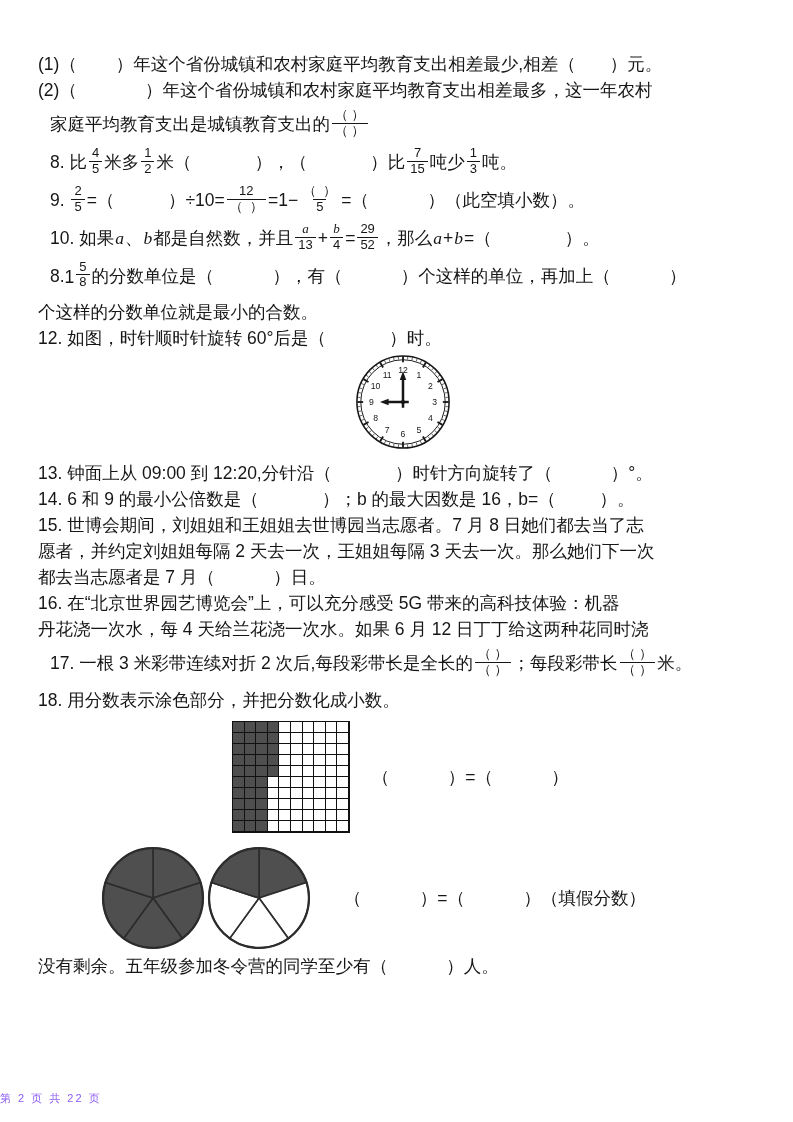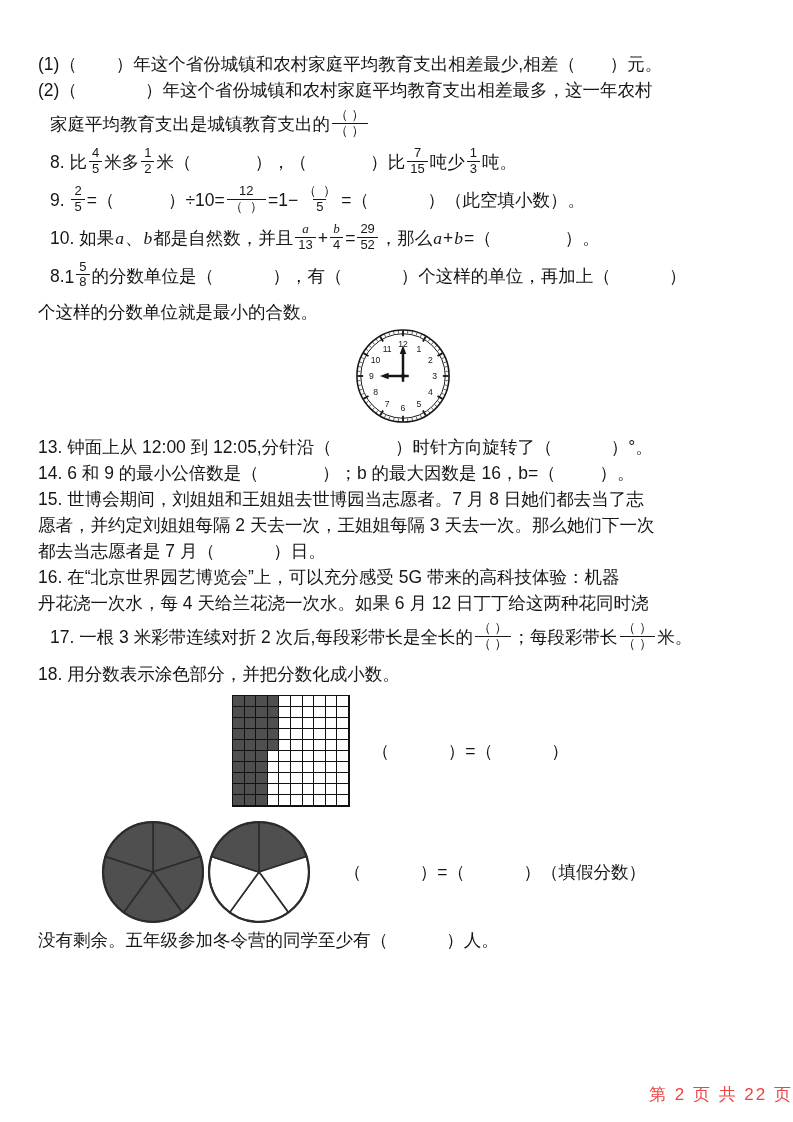--- a/index.html
+++ b/index.html
@@ -25,37 +25,38 @@
   .clockwrap{text-align:center;margin:3px 0 5px 0;}
   .figrow{display:flex;align-items:center;}
   .gridrow{margin:8px 0 2px 194px;gap:12px;}
   .circrow{margin:12px 0 2px 62px;gap:0;}
   .grid10{display:grid;border:1.6px solid #111;background:#fff;}
   .cell{width:11.6px;height:11px;border-right:1px solid #111;border-bottom:1px solid #111;box-sizing:border-box;background:#fff;}
   .cell.sh{background:#4f4f4f;}
   .cap{white-space:pre;margin-left:10px;}
   .circcap{margin-left:32px;}
   .footer{
-    position:absolute;bottom:16px;left:0;right:0;text-align:right;
-    font-size:17px;color:#ef4444;letter-spacing:2px;
+    position:absolute;bottom:16px;left:0;right:0;text-align:left;
+    font-size:11px;color:#8b5cf6;letter-spacing:2px;
   }
 </style>
 </head>
 <body>
 
 <div class="page">
   <div id="content">
       <div class="line"><span>(1)（        ）年这个省份城镇和农村家庭平均教育支出相差最少,相差（       ）元。</span></div>
       <div class="line"><span>(2)（              ）年这个省份城镇和农村家庭平均教育支出相差最多，这一年农村</span></div>
       <div class="line tall"><span>家庭平均教育支出是城镇教育支出的</span><div class="frac" style="display: inline-flex;"><span class="num">（ ）</span><span class="den">（ ）</span></div></div>
       <div class="line tall"><span>8. 比</span><div class="frac" style="display: inline-flex;"><span class="num">4</span><span class="den">5</span></div><span>米多</span><div class="frac" style="display: inline-flex;"><span class="num">1</span><span class="den">2</span></div><span>米（             ），（             ）比</span><div class="frac" style="display: inline-flex;"><span class="num">7</span><span class="den">15</span></div><span>吨少</span><div class="frac" style="display: inline-flex;"><span class="num">1</span><span class="den">3</span></div><span>吨。</span></div>
       <div class="line tall"><span>9. </span><div class="frac" style="display: inline-flex;"><span class="num">2</span><span class="den">5</span></div><span>=（           ）÷10=</span><div class="frac" style="display: inline-flex;"><span class="num">12</span><span class="den">（  ）</span></div><span>=1−</span><div class="frac" style="display: inline-flex;"><span class="num">（  ）</span><span class="den">5</span></div><span>=（            ）（此空填小数）。</span></div>
       <div class="line tall"><span>10. 如果</span><span class="var">a</span><span>、</span><span class="var">b</span><span>都是自然数，并且</span><div class="frac" style="display: inline-flex;"><span class="num it">a</span><span class="den">13</span></div><span>+</span><div class="frac" style="display: inline-flex;"><span class="num it">b</span><span class="den">4</span></div><span>=</span><div class="frac" style="display: inline-flex;"><span class="num">29</span><span class="den">52</span></div><span>，那么</span><span class="var">a</span><span>+</span><span class="var">b</span><span>=（               ）。</span></div>
       <div class="line tall"><span>8.</span><div class="mixed"><span>1</span><div class="frac" style="display: inline-flex;"><span class="num">5</span><span class="den">8</span></div></div><span>的分数单位是（            ），有（            ）个这样的单位，再加上（            ）</span></div>
       <div class="line"><span>个这样的分数单位就是最小的合数。</span></div>
+      <div class="line"><span>12. 如图，时针顺时针旋转 60°后是（             ）时。</span></div>
       <div class="clockwrap"><svg viewBox="0 0 100 100" width="96" height="96">
           <circle cx="50" cy="50" r="48" fill="#fff" stroke="#161616" stroke-width="1.6"></circle>
           <circle cx="50" cy="50" r="44" fill="none" stroke="#161616" stroke-width="1"></circle>
           <line x1="91.5" y1="50" x2="97.6" y2="50" stroke="#161616" stroke-width="1.9"></line>
           <line x1="94.25622434388816" y1="54.65151661541058" x2="97.33924221952981" y2="54.9755548515403" stroke="#161616" stroke-width="0.7"></line>
           <line x1="93.52756823265435" y1="59.252070241390285" x2="96.55982579492915" y2="59.89659648292535" stroke="#161616" stroke-width="0.7"></line>
           <line x1="92.32201497513432" y1="63.751256249685156" x2="95.27029017564931" y2="64.70920893224749" stroke="#161616" stroke-width="0.7"></line>
           <line x1="90.65277286509574" y1="68.0997806168731" x2="93.4847637837878" y2="69.36066421040809" stroke="#161616" stroke-width="0.7"></line>
           <line x1="85.94005425705421" y1="70.75" x2="91.22280922013928" y2="73.8" stroke="#161616" stroke-width="1.9"></line>
           <line x1="86.00125624968516" y1="76.15644372701506" x2="88.5092089322475" y2="77.97857800912172" stroke="#161616" stroke-width="0.7"></line>
@@ -123,21 +124,21 @@
           <text x="17" y="53.300000000000004" text-anchor="middle" font-size="9" fill="#161616" font-family="Liberation Sans, sans-serif">9</text>
           <text x="21.421161675113527" y="36.8" text-anchor="middle" font-size="9" fill="#161616" font-family="Liberation Sans, sans-serif">10</text>
           <text x="33.499999999999986" y="24.721161675113535" text-anchor="middle" font-size="9" fill="#161616" font-family="Liberation Sans, sans-serif">11</text>
           <text x="49.99999999999999" y="20.3" text-anchor="middle" font-size="9" fill="#161616" font-family="Liberation Sans, sans-serif">12</text>
           <line x1="50" y1="56" x2="49.99999999999999" y2="26" stroke="#161616" stroke-width="2.6"></line>
           <polygon points="49.99999999999999,18 53.39999999999999,27 46.599999999999994,27" fill="#161616"></polygon>
           <line x1="56" y1="50" x2="34" y2="50" stroke="#161616" stroke-width="2.6"></line>
           <polygon points="26,50 35,46.6 35,53.4" fill="#161616"></polygon>
           <circle cx="50" cy="50" r="2.2" fill="#161616"></circle>
         </svg></div>
-      <div class="line"><span>13. 钟面上从 12:00 到 12:05,分针沿（             ）时针方向旋转了（            ）°。</span></div>
+      <div class="line"><span>13. 钟面上从 09:00 到 12:20,分针沿（             ）时针方向旋转了（            ）°。</span></div>
       <div class="line"><span>14. 6 和 9 的最小公倍数是（             ）；b 的最大因数是 16，b=（         ）。</span></div>
       <div class="line"><span>15. 世博会期间，刘姐姐和王姐姐去世博园当志愿者。7 月 8 日她们都去当了志</span></div>
       <div class="line"><span>愿者，并约定刘姐姐每隔 2 天去一次，王姐姐每隔 3 天去一次。那么她们下一次</span></div>
       <div class="line"><span>都去当志愿者是 7 月（            ）日。</span></div>
       <div class="line"><span>16. 在“北京世界园艺博览会”上，可以充分感受 5G 带来的高科技体验：机器</span></div>
       <div class="line"><span>丹花浇一次水，每 4 天给兰花浇一次水。如果 6 月 12 日丁丁给这两种花同时浇</span></div>
       <div class="line tall"><span>17. 一根 3 米彩带连续对折 2 次后,每段彩带长是全长的</span><div class="frac" style="display: inline-flex;"><span class="num">（ ）</span><span class="den">（ ）</span></div><span>；每段彩带长</span><div class="frac" style="display: inline-flex;"><span class="num">（ ）</span><span class="den">（ ）</span></div><span>米。</span></div>
       <div class="line"><span>18. 用分数表示涂色部分，并把分数化成小数。</span></div>
       <div class="figrow gridrow">
         <div class="grid10" style="grid-template-columns: repeat(10, 11.6px);">

